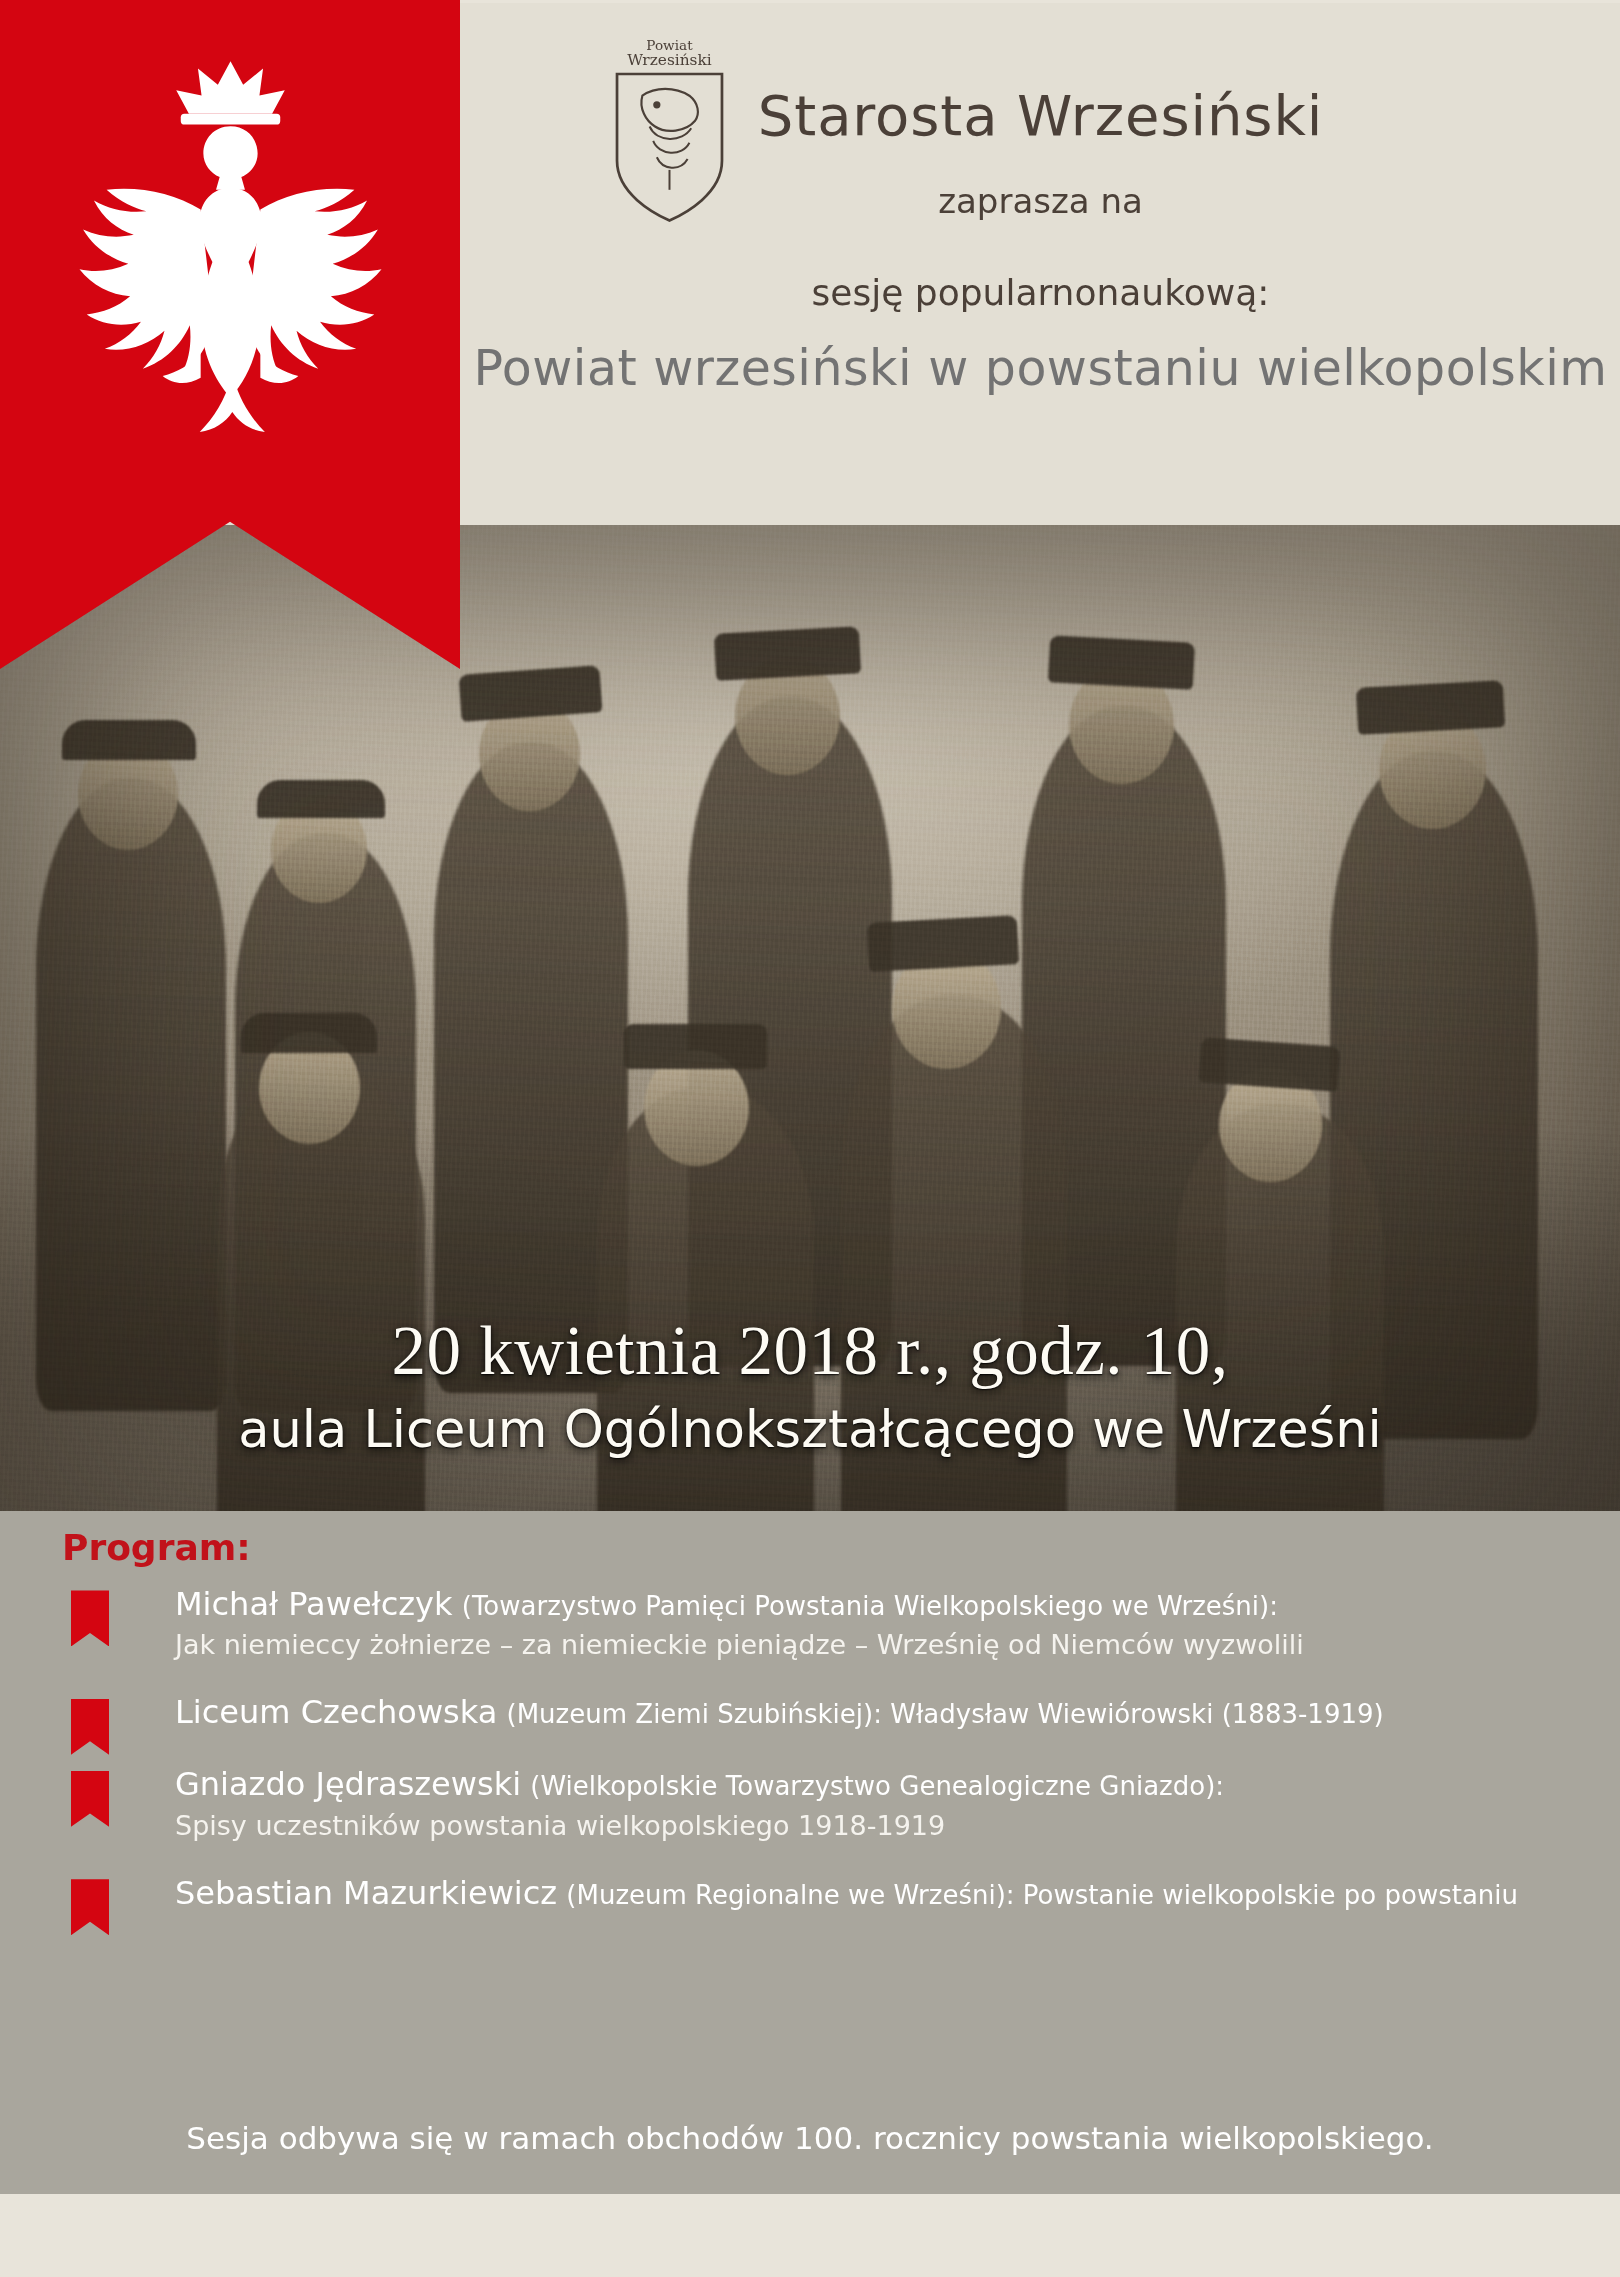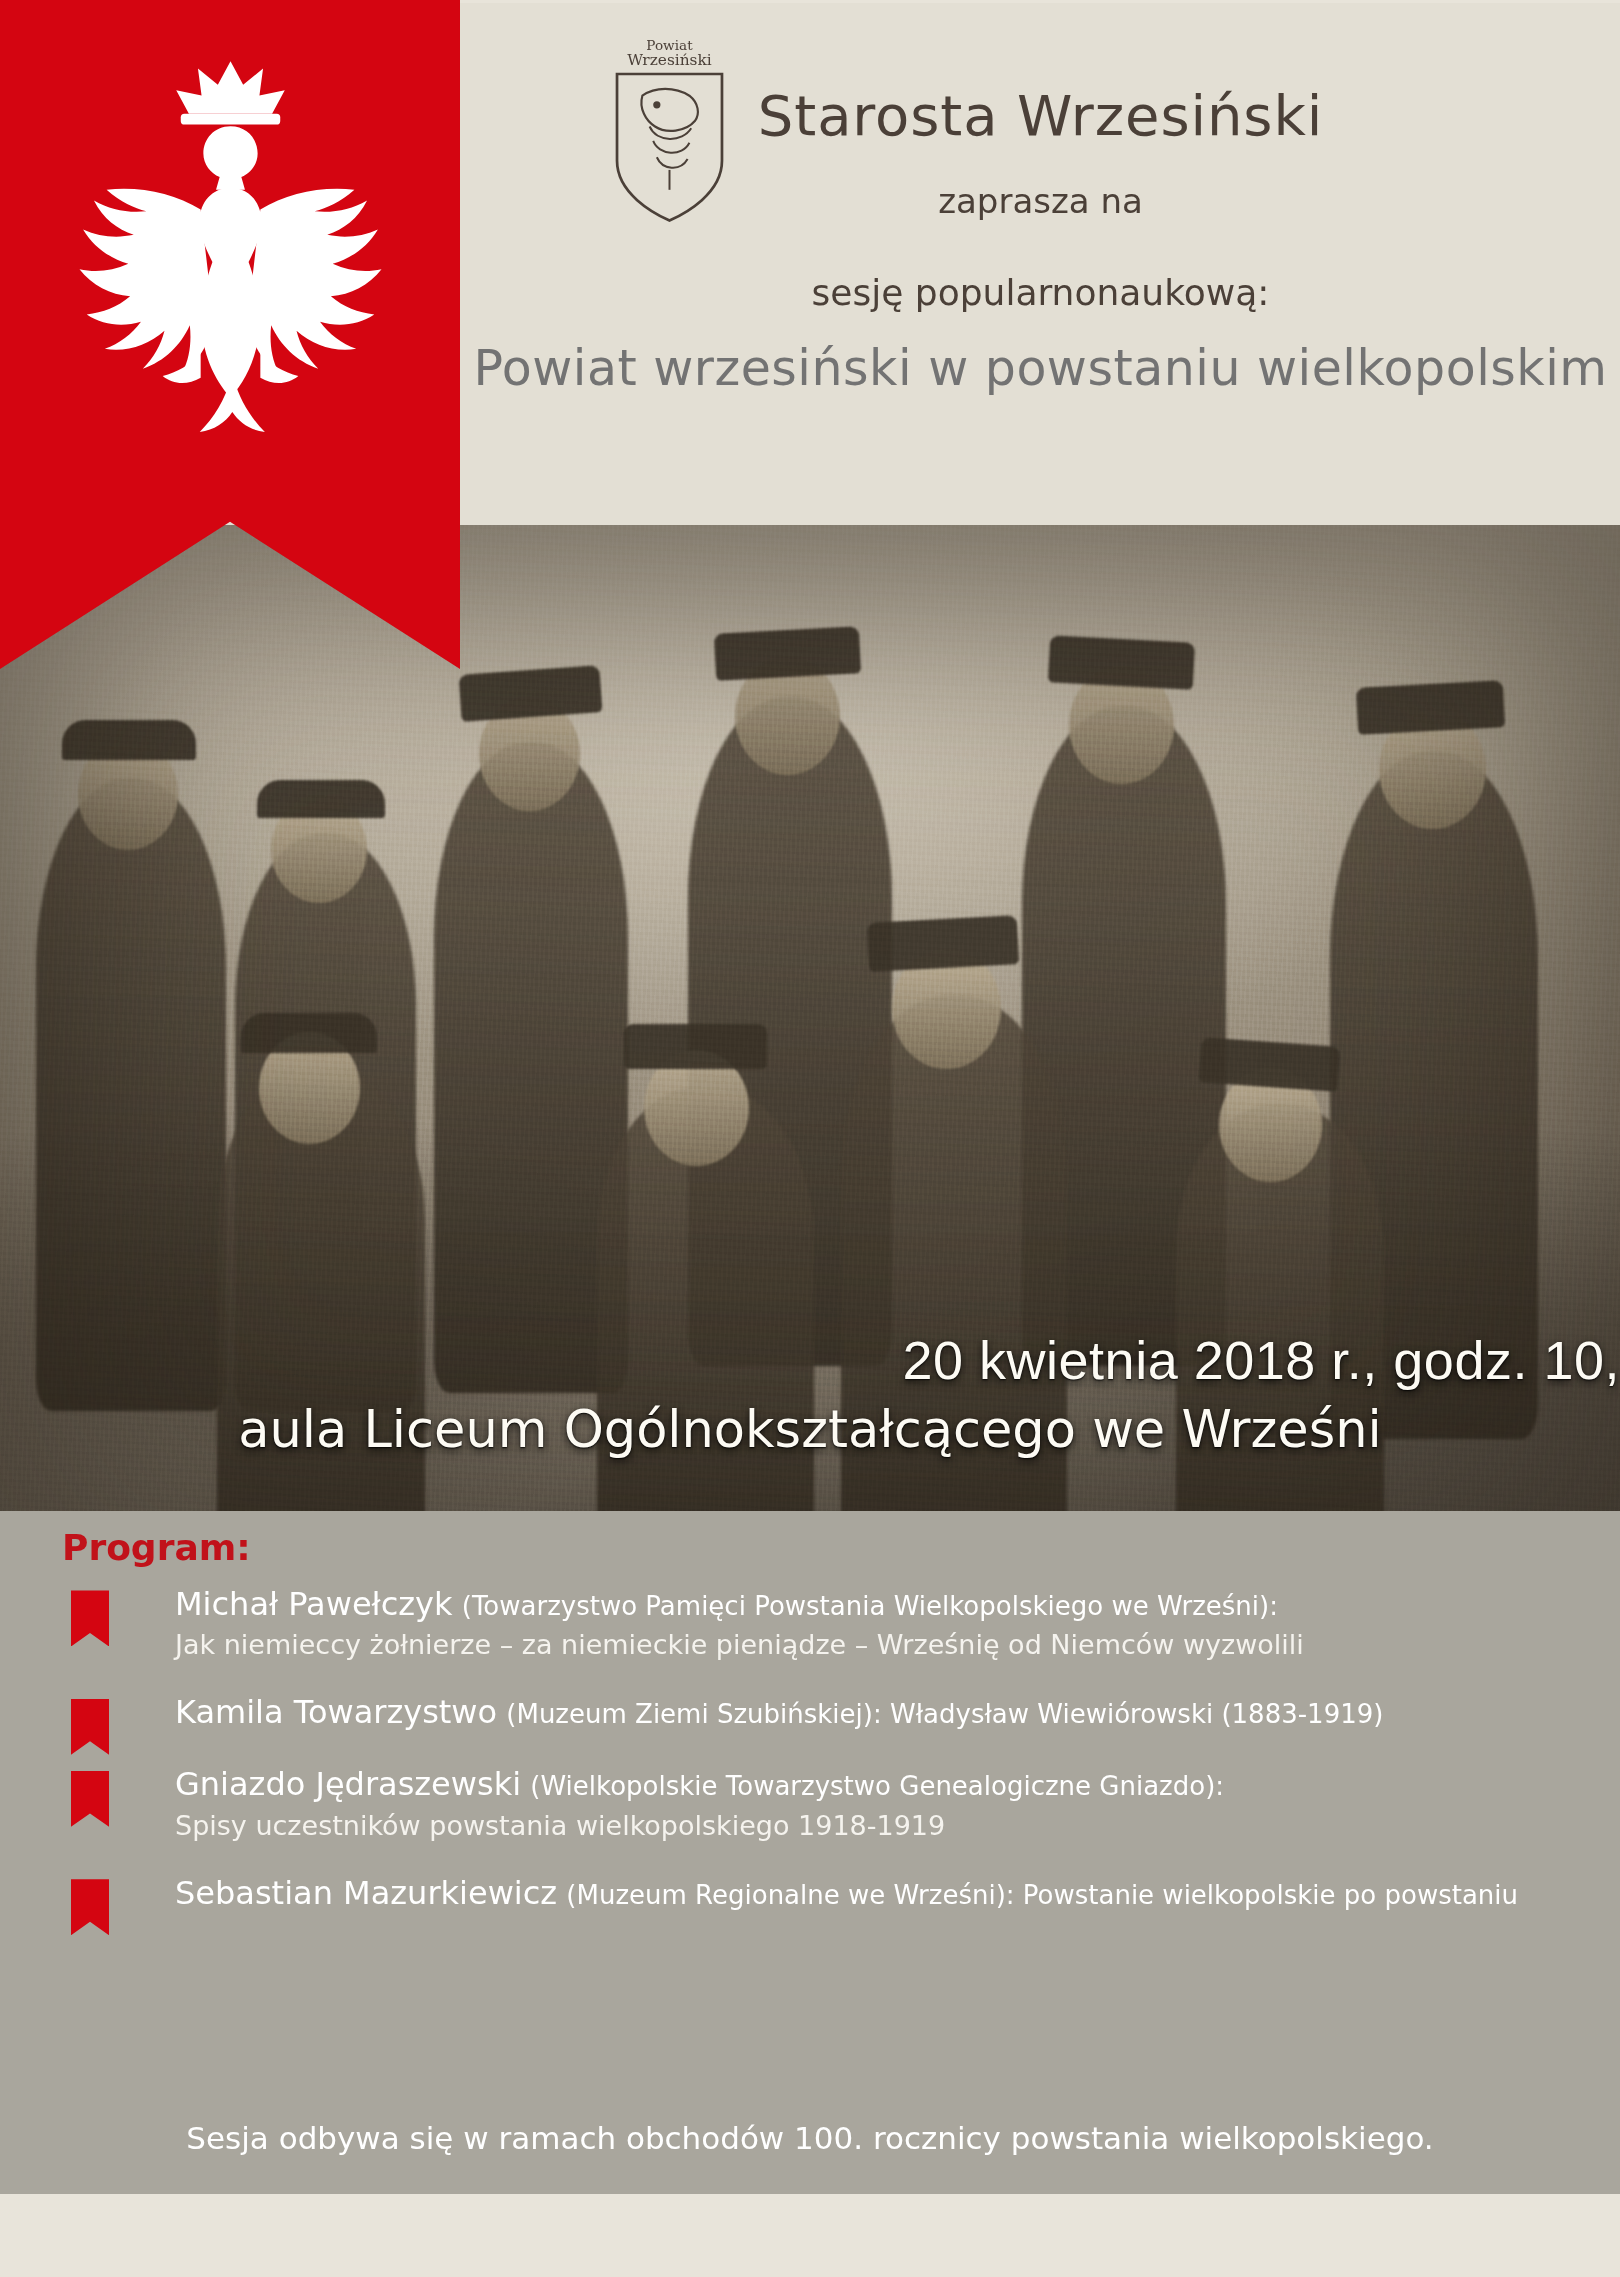--- a/index.html
+++ b/index.html
@@ -138,24 +138,23 @@
   .photo-caption {
     position: absolute;
     left: 0; right: 0;
     bottom: 136px;
     text-align: center;
     color: #fdfbf4;
     text-shadow: 0 2.7px 9px rgba(0,0,0,0.75), 0 0.9px 1.8px rgba(0,0,0,0.9);
     z-index: 6;
   }
   .caption-line1 {
-    font-size: 54px;
+    font-size: 69px;
     letter-spacing: 0.5px;
-    font-family: Liberation Sans, sans-serif;
-    text-align: right;
+    font-family: Liberation Serif, serif;
   }
   .caption-line2 {
     font-size: 51px;
     margin-top: 9px;
   }
 
   
   .program {
     position: absolute;
     left: 0; top: 1511px;
@@ -330,21 +329,21 @@
         <div class="entry-main">
           <span class="name">Michał Pawełczyk</span>
           <span class="org">(Towarzystwo Pamięci Powstania Wielkopolskiego we Wrześni):</span>
         </div>
         <div class="entry-sub">Jak niemieccy żołnierze – za niemieckie pieniądze – Wrześnię od Niemców wyzwolili</div>
       </div>
 
       <div class="entry">
         <span class="bullet"></span>
         <div class="entry-main">
-          <span class="name">Kamila Towarzystwo</span>
+          <span class="name">Liceum Czechowska</span>
           <span class="org">(Muzeum Ziemi Szubińskiej): Władysław Wiewiórowski (1883-1919)</span>
         </div>
         <div class="entry-sub"></div>
       </div>
 
       <div class="entry">
         <span class="bullet"></span>
         <div class="entry-main">
           <span class="name">Gniazdo Jędraszewski</span>
           <span class="org">(Wielkopolskie Towarzystwo Genealogiczne Gniazdo):</span>

